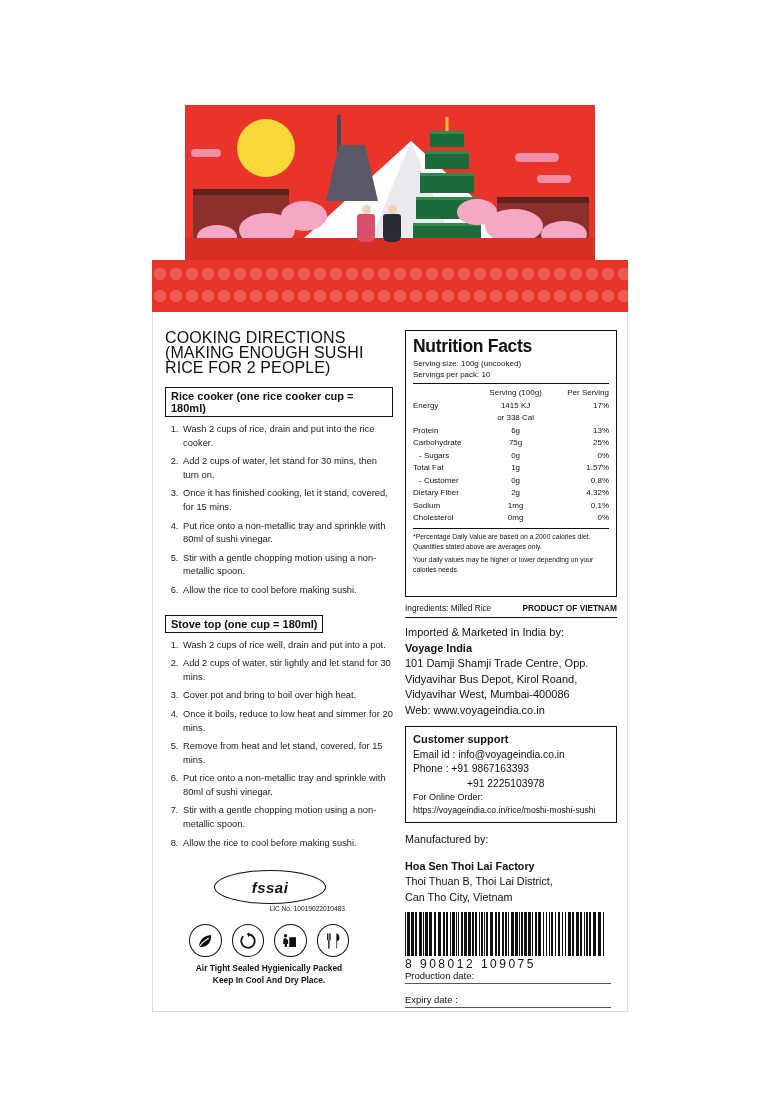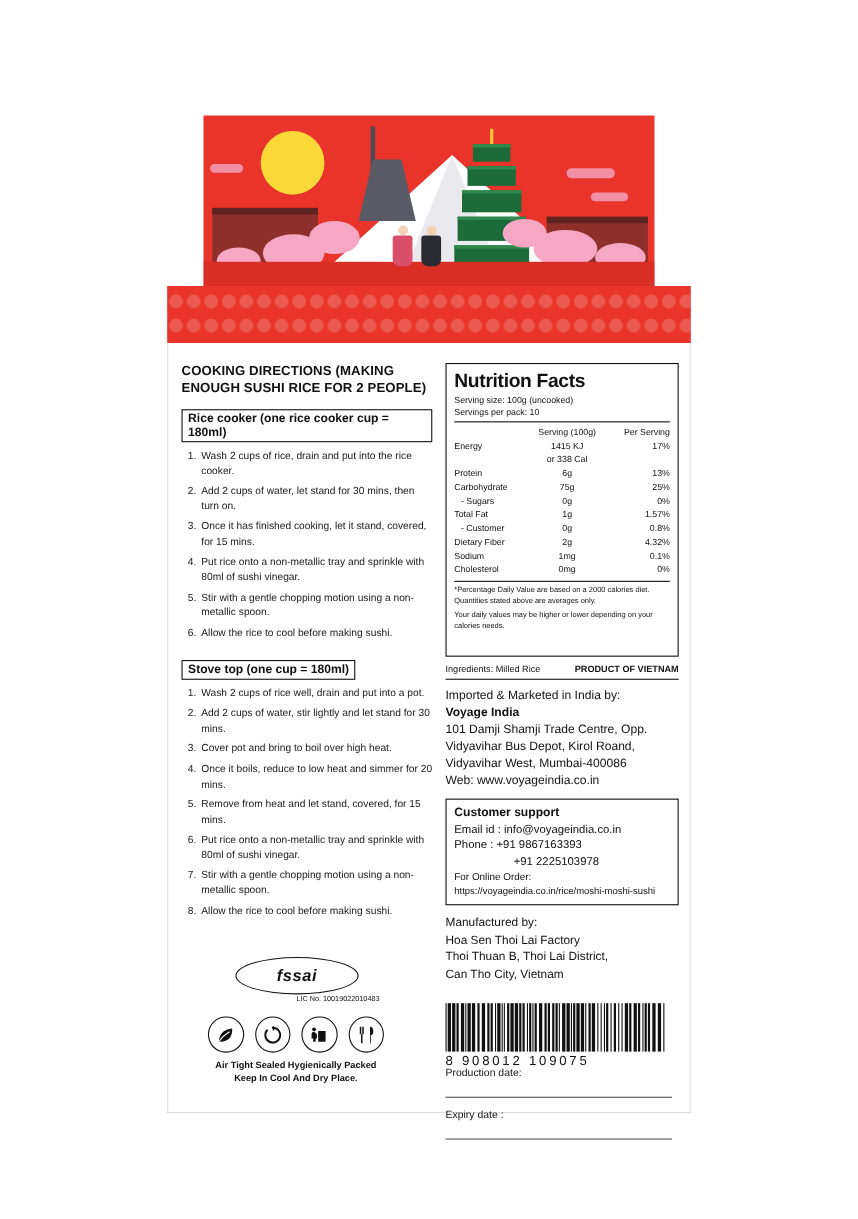--- a/index.html
+++ b/index.html
@@ -117,21 +117,21 @@
 
   
   .col-left {
     position: absolute; left: 12px; top: 18px; width: 228px;
   }
   .col-right {
     position: absolute; left: 252px; top: 18px; width: 212px;
   }
 
   .heading {
-    font-size: 12px; font-weight: bold; color: #111; line-height: 15px;
+    font-size: 16px; font-weight: normal; color: #111; line-height: 15px;
     letter-spacing: .1px;
   }
   .sub-head {
     display: inline-block;
     font-size: 11px; font-weight: bold; color: #111;
     border: 1px solid #111; padding: 2px 5px 2px 5px;
     margin-top: 12px; margin-bottom: 6px;
   }
   ol.steps {
     margin: 0; padding: 0 0 0 16px; list-style: decimal;
@@ -177,35 +177,35 @@
   .cs-box {
     border: 1px solid #111; margin-top: 8px; padding: 5px 7px 6px 7px;
   }
   .cs-box .t { font-size: 11px; font-weight: bold; color: #111; margin-bottom: 1px; }
   .cs-box div { font-size: 10.3px; line-height: 14.5px; color: #111; }
   .cs-box .small { font-size: 9px; line-height: 13px; }
   .cs-box .url { font-size: 8.6px; line-height: 12px; }
 
   .mfg { margin-top: 9px; }
   .mfg div { font-size: 10.8px; line-height: 15.5px; color: #111; }
-  .mfg .b { font-weight: normal; }
+  .mfg .b { font-weight: bold; margin-top: 11px; }
 
   
   .barcode-wrap { position: absolute; left: 252px; top: 600px; width: 206px; }
   .barcode { height: 44px; display: flex; align-items: flex-end; gap: 0; }
   .barcode i { display: block; background: #111; height: 100%; }
   .barcode-num {
     font-size: 12px; letter-spacing: 2.5px; color: #111;
     font-family: "Liberation Sans", sans-serif; margin-top: 1px;
   }
 
   .prod-lines { position: absolute; left: 252px; top: 658px; width: 206px; }
   .prod-lines .pl {
     font-size: 9.5px; color: #111; margin-bottom: 10px;
-    border-bottom: 1px solid #555; padding-bottom: 16px;
+    border-bottom: 1px solid #555; padding-bottom: 2px;
     display: flex; gap: 4px;
   }
 
   
   .fssai {
     position: absolute; left: 42px; top: 558px; width: 150px; text-align: right;
   }
   .fssai .oval {
     width: 112px; height: 34px; margin: 0 auto;
     border: 1.5px solid #111; border-radius: 50%/50%;

